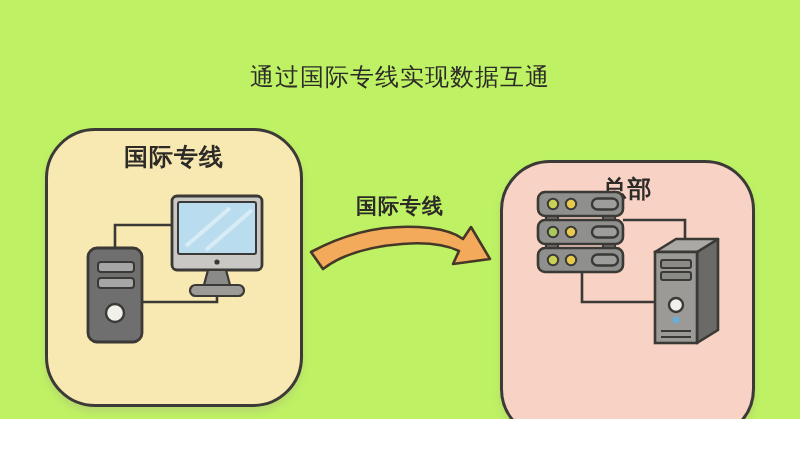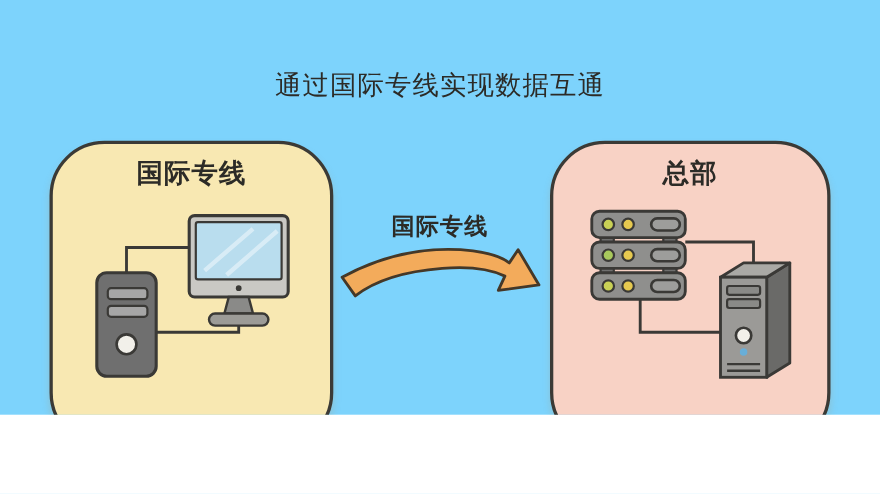--- a/index.html
+++ b/index.html
@@ -1,35 +1,35 @@
 <!DOCTYPE html>
 <html><head>
 <meta charset="utf-8">
 <style>
   html,body{margin:0;padding:0;}
   .stage{
     position:relative;
-    width:800px;height:377px;
+    width:800px;height:419px;
     background:linear-gradient(160deg,#fdfaе9 0%, #fcf9e7 55%, #f8f6e6 100%);
-    background-color:#7dd3fc;
+    background-color:#bef264;
     overflow:hidden;
     font-family:"Liberation Sans","DejaVu Sans",sans-serif;
     color:#2c2b27;
   }
   .main-title{
     position:absolute;left:0;top:61px;width:800px;
     text-align:center;font-size:24px;font-weight:500;letter-spacing:1px;
   }
   .group-box{
     position:absolute;top:128px;height:279px;box-sizing:border-box;
     border:3.5px solid #3b3a36;border-radius:50px;
     box-shadow:0 5px 7px rgba(170,160,130,0.30);
   }
   .box-left{left:45px;width:258px;background:#f8e8b2;}
-  .box-right{left:500px;width:255px;background:#f8d2c5;}
+  .box-right{left:500px;width:255px;background:#f8d2c5;margin-top:32px;}
   .box-title{
     position:absolute;top:10px;left:0;width:100%;
     text-align:center;font-size:24px;font-weight:700;letter-spacing:1px;
   }
   .box-caption{
     position:absolute;top:225px;left:0;width:100%;
     text-align:center;font-size:21px;font-weight:400;letter-spacing:1px;
   }
   .arrow-label{
     position:absolute;left:330px;top:192px;width:140px;

